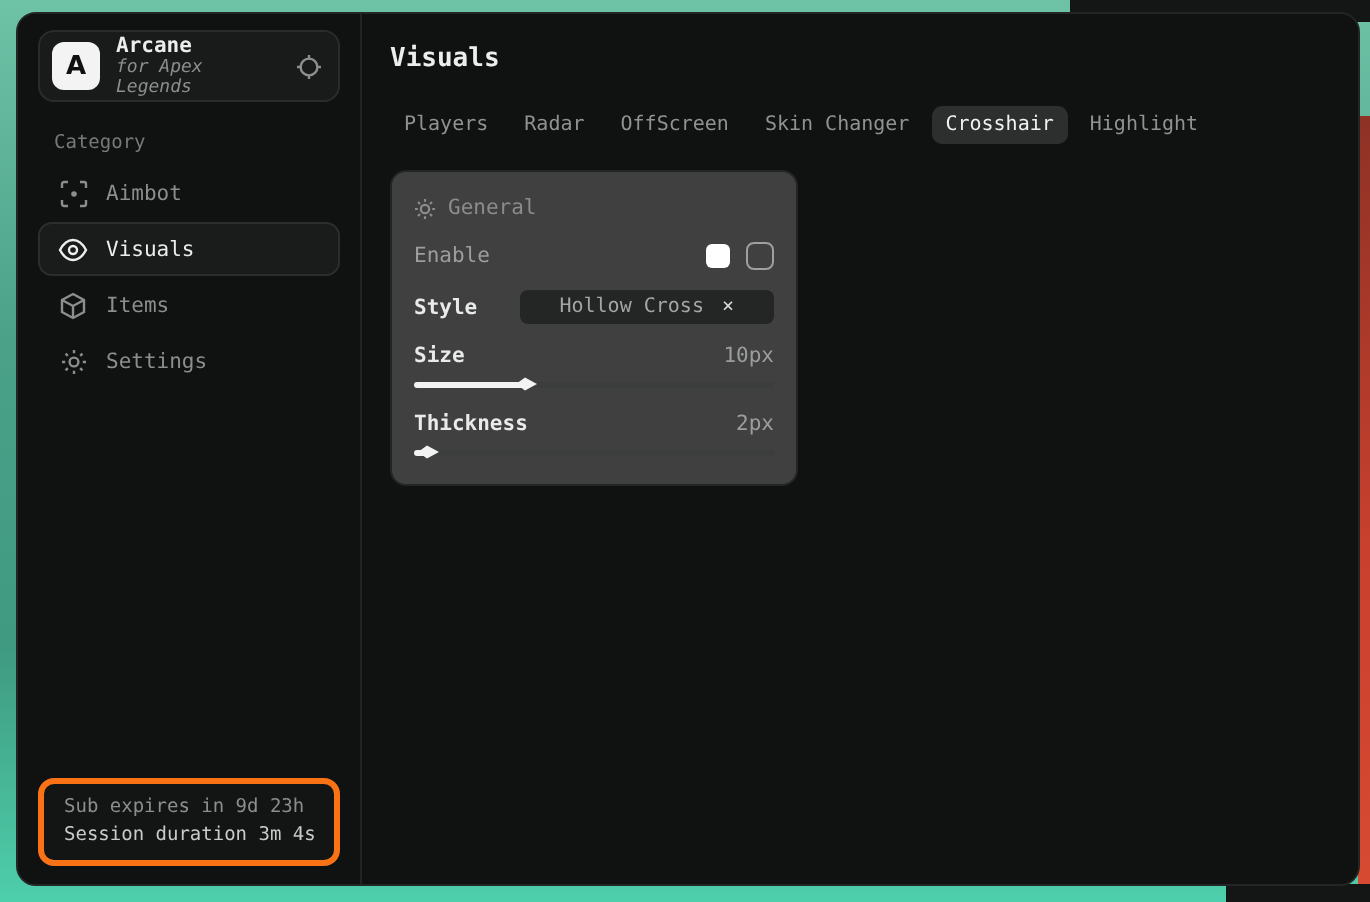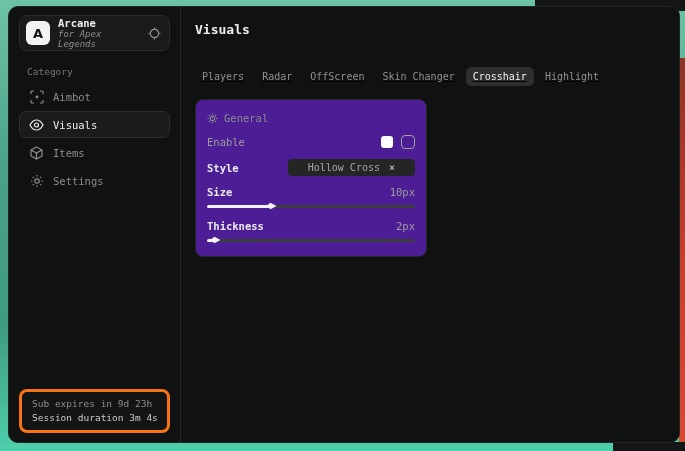--- a/index.html
+++ b/index.html
@@ -45,26 +45,26 @@
   .nav-item .ic { display:flex; width:15px; justify-content:center; }
 
   .sub-card { margin:auto 10px 9px 10px; border:3px solid #f97316; border-radius:8px;
     padding:5px 10px; background:#131514; }
   .sub-line1 { color:#8b8e8d; font-size:9.5px; line-height:14px; white-space:nowrap; }
   .sub-line2 { color:#c9cbca; font-size:9.5px; line-height:14px; white-space:nowrap; }
 
   
   .main { flex:1; padding:15px 14px; background:#101211; }
   .page-title { color:#eceeed; font-size:13px; font-weight:bold; }
-  .tabs { margin-top:30px; display:flex; align-items:flex-start; gap:4px;text-decoration:underline; }
+  .tabs { margin-top:16px; display:flex; align-items:flex-start; gap:4px; }
   .tab { padding:4px 7px; font-size:10px; color:#8f9291; border-radius:5px;
     cursor:pointer; white-space:nowrap; }
   .tab.active { background:#2d2f2e; color:#f0f2f1; }
 
-  .panel { margin-top:13px; width:232px; background:#4c1d95; border:1px solid #242625;
+  .panel { margin-top:13px; width:204px; background:#404040; border:1px solid #242625;
     border-radius:8px; padding:10px 11px 12px 11px; }
   .panel-header { display:flex; align-items:center; gap:6px; color:#8a8d8c;
     font-size:10.5px; margin:2px 0 11px 0; }
   .row { display:flex; align-items:center; justify-content:space-between; margin-bottom:10px; }
   .lbl-dim { color:#9b9e9d; font-size:10.5px; }
   .lbl { color:#e9ebea; font-size:10.5px; font-weight:bold; }
   .val { color:#9b9e9d; font-size:10.5px; }
 
   .enable-controls { display:flex; align-items:center; gap:8px; }
   .swatch { width:12px; height:12px; background:#ffffff; border-radius:3px; cursor:pointer; }

